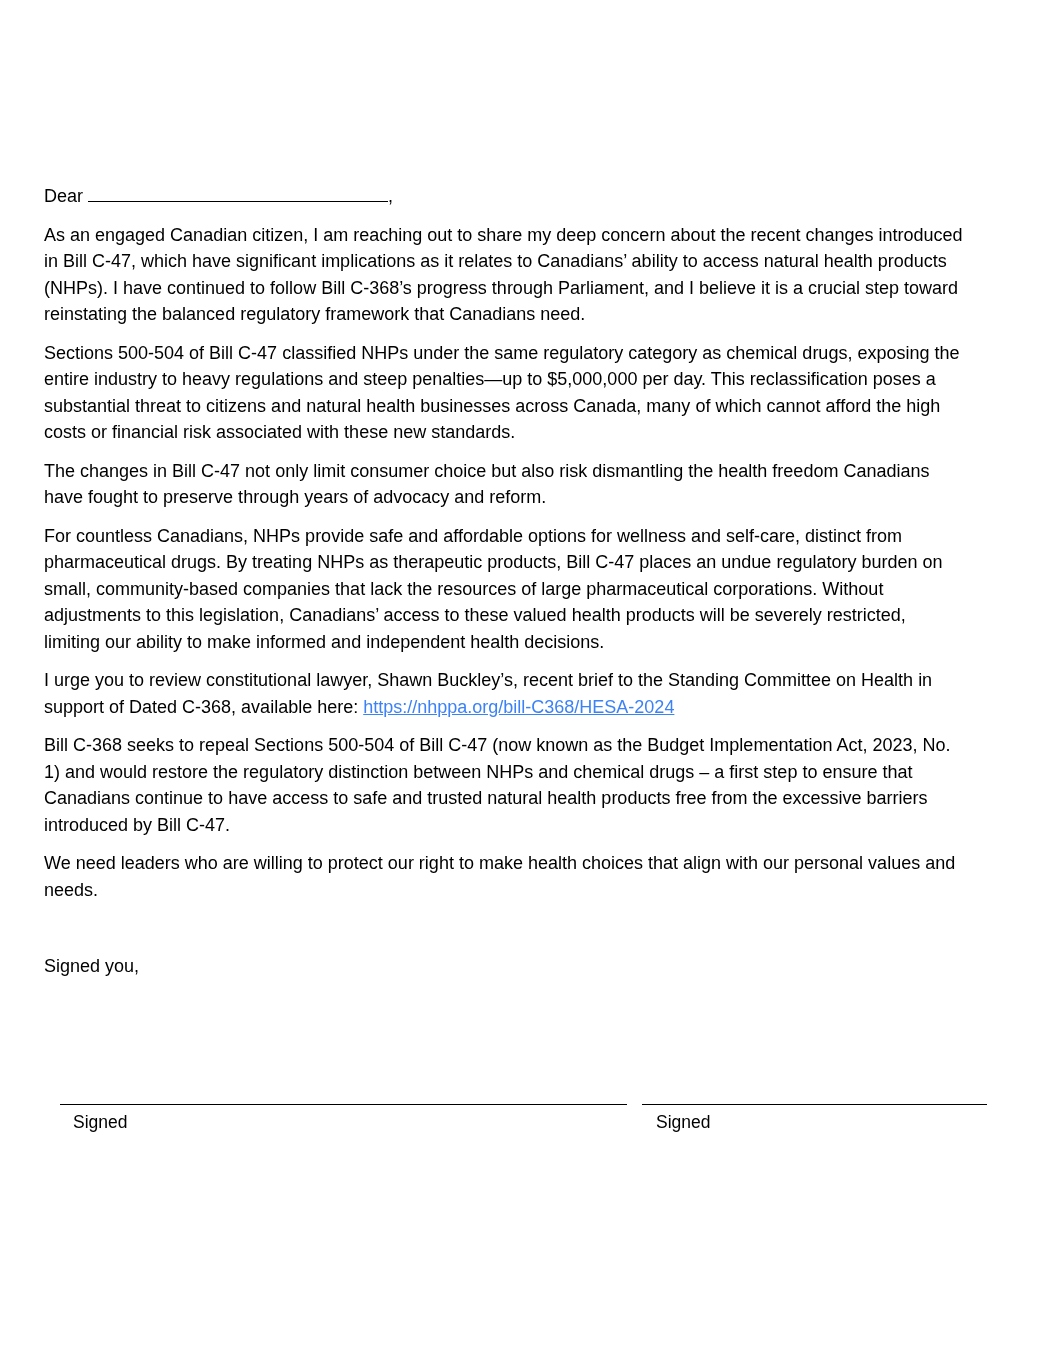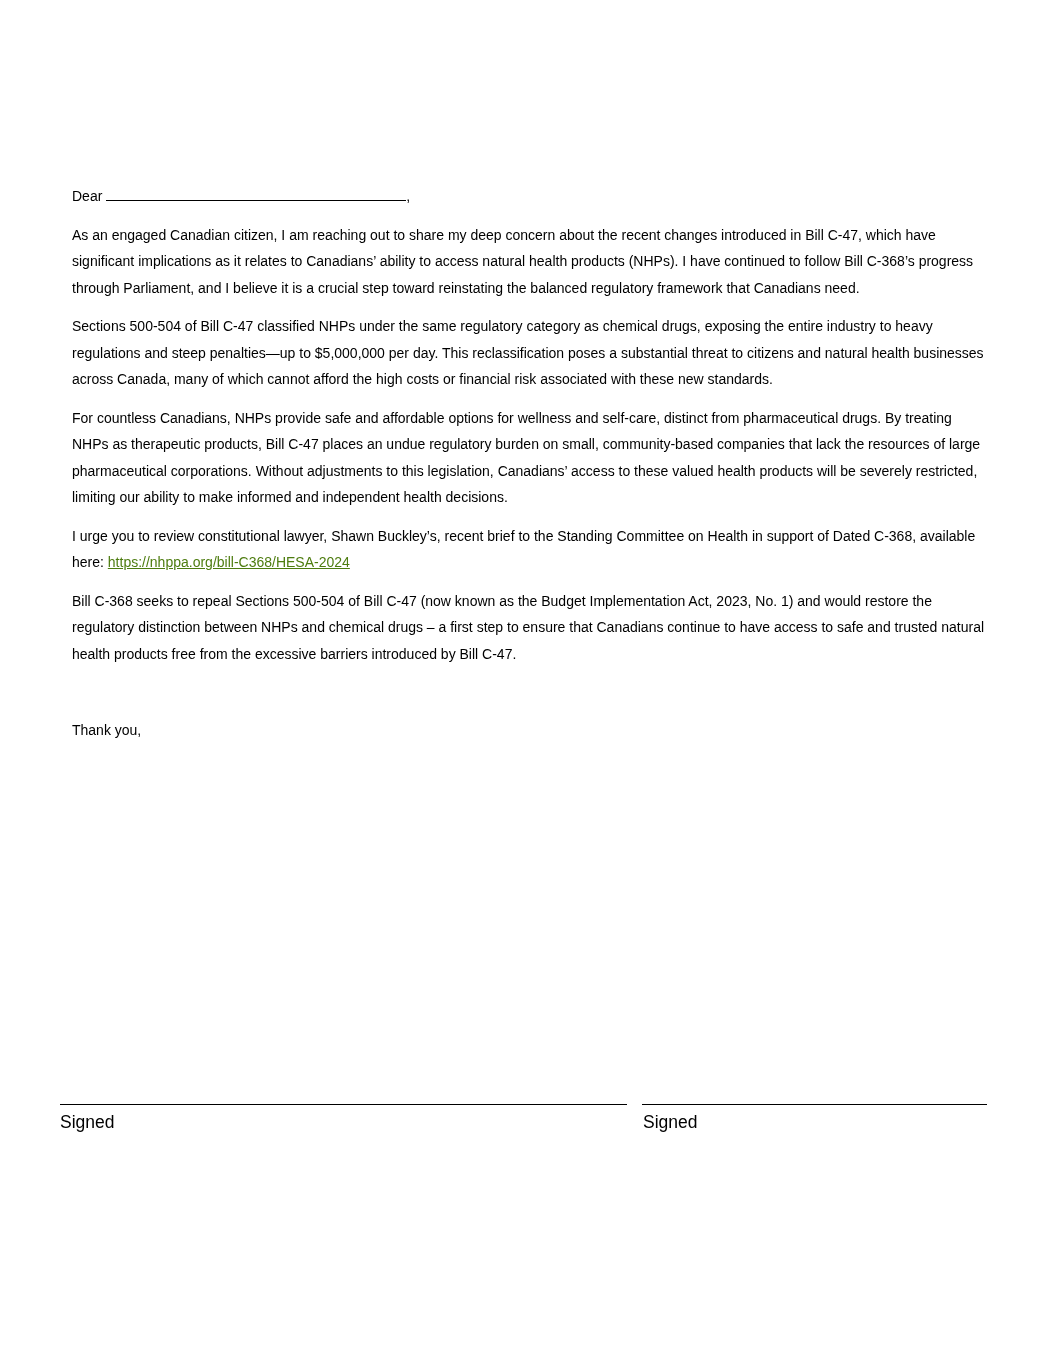--- a/index.html
+++ b/index.html
@@ -1,39 +1,41 @@
 <!DOCTYPE html>
 <html><head>
 <meta charset="utf-8">
 <style>
   html, body { margin: 0; padding: 0; background: #ffffff; }
   body { width: 1050px; height: 1350px; position: relative; overflow: hidden; font-family: "Liberation Sans", "DejaVu Sans", sans-serif; color: #000; }
-  .page { position: absolute; left: 72px; top: 183px; width: 935px; font-size: 14px; line-height: 26.5px; }
+  .page { position: absolute; left: 44px; top: 183px; width: 935px; font-size: 18px; line-height: 26.5px; }
   .salutation { margin: 0 0 12px 0; }
   .blank-line { display: inline-block; width: 300px; border-bottom: 1px solid #000; height: 16px; vertical-align: baseline; }
   p { margin: 0 16px 12px 0; }
-  a { color: #4d7c0f; text-decoration: underline; }
+  a { color: #3b82f6; text-decoration: underline; }
   .closing { margin-top: 50px; }
   .sig-row { position: absolute; top: 1082px; left: 60px; width: 930px; }
   .sig-line { position: absolute; top: 22px; height: 0; border-top: 1.5px solid #000; }
-  .sig-label { position: absolute; top: 30px; font-size: 17.5px; }
+  .sig-label { position: absolute; top: 30px; font-size: 17.5px; margin-left: 13px; }
 </style>
 </head>
 <body>
 
 <div class="page">
   <div class="salutation">
     <span>Dear </span><span class="blank-line"></span><span>,</span>
   </div>
   <p>As an engaged Canadian citizen, I am reaching out to share my deep concern about the recent changes introduced in Bill C-47, which have significant implications as it relates to Canadians’ ability to access natural health products (NHPs). I have continued to follow Bill C-368’s progress through Parliament, and I believe it is a crucial step toward reinstating the balanced regulatory framework that Canadians need.</p>
   <p>Sections 500-504 of Bill C-47 classified NHPs under the same regulatory category as chemical drugs, exposing the entire industry to heavy regulations and steep penalties—up to $5,000,000 per day. This reclassification poses a substantial threat to citizens and natural health businesses across Canada, many of which cannot afford the high costs or financial risk associated with these new standards.</p>
+  <p>The changes in Bill C-47 not only limit consumer choice but also risk dismantling the health freedom Canadians have fought to preserve through years of advocacy and reform.</p>
   <p>For countless Canadians, NHPs provide safe and affordable options for wellness and self-care, distinct from pharmaceutical drugs. By treating NHPs as therapeutic products, Bill C-47 places an undue regulatory burden on small, community-based companies that lack the resources of large pharmaceutical corporations. Without adjustments to this legislation, Canadians’ access to these valued health products will be severely restricted, limiting our ability to make informed and independent health decisions.</p>
   <p><span>I urge you to review constitutional lawyer, Shawn Buckley’s, recent brief to the Standing Committee on Health in support of Dated C-368, available here: </span><a>https://nhppa.org/bill-C368/HESA-2024</a></p>
   <p>Bill C-368 seeks to repeal Sections 500-504 of Bill C-47 (now known as the Budget Implementation Act, 2023, No. 1) and would restore the regulatory distinction between NHPs and chemical drugs – a first step to ensure that Canadians continue to have access to safe and trusted natural health products free from the excessive barriers introduced by Bill C-47.</p>
-  <p class="closing">Thank you,</p>
+  <p>We need leaders who are willing to protect our right to make health choices that align with our personal values and needs.</p>
+  <p class="closing">Signed you,</p>
 </div>
 
 <div class="sig-row">
   <div class="sig-line" style="left:0;width:567px;"></div>
   <div class="sig-line" style="left:582px;width:345px;"></div>
   <div class="sig-label" style="left:0;">Signed</div>
   <div class="sig-label" style="left:583px;">Signed</div>
 </div>
 
 </body></html>

